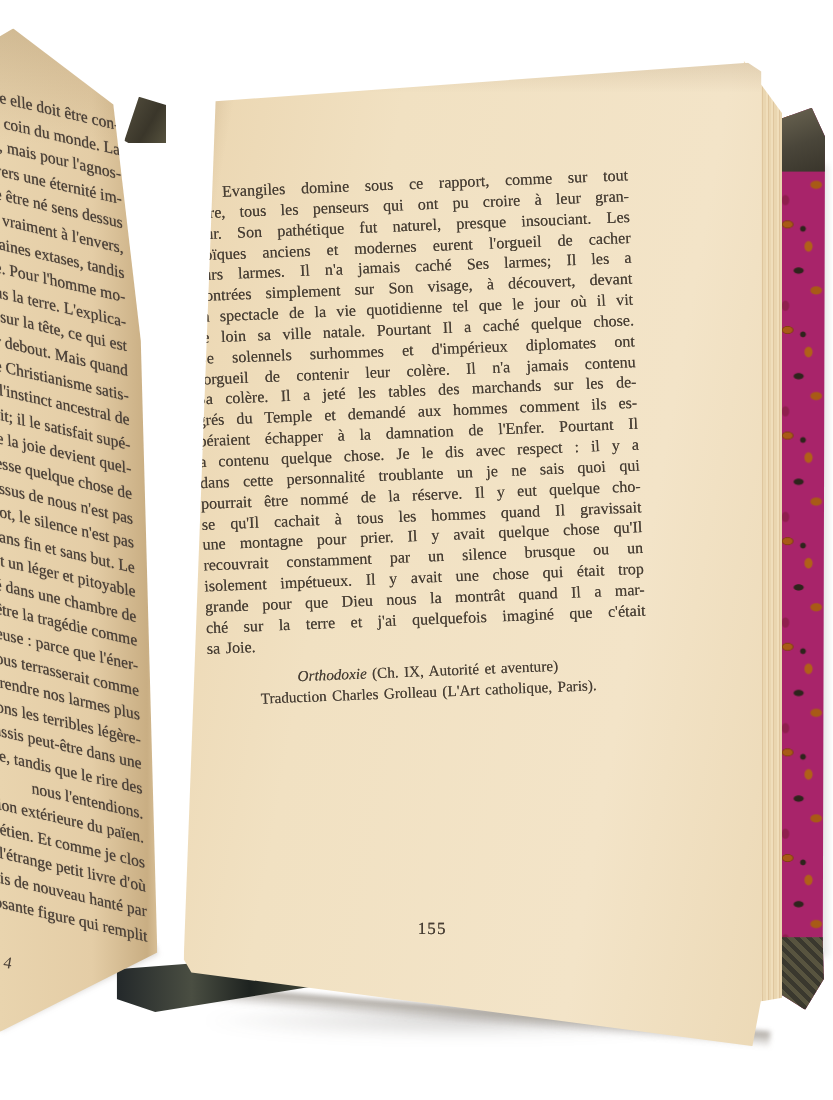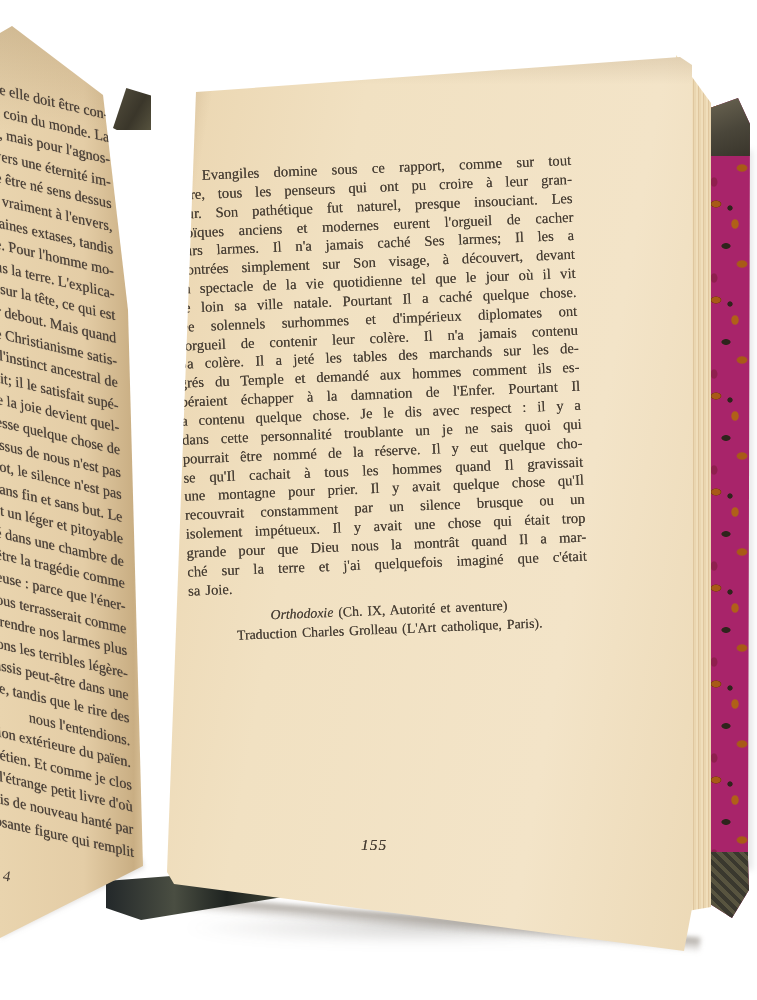--- a/index.html
+++ b/index.html
@@ -113,24 +113,23 @@
     color:#473e34; font-size:14.6px; line-height:18.85px;
     text-shadow:0 0 0.6px rgba(71,62,52,.85);
     word-spacing:1.5px;
   }
   .rp-line { position:static; text-align:justify; text-align-last:justify; }
   .rp-line:last-child { text-align-last:left; }
   .rp-attribution { position:static; margin-top:7px; text-align:center; font-size:13.8px; line-height:19px; }
   .rp-attr-title { position:static; font-style:italic; }
   .rp-attr-rest, .rp-attr-line2 { position:static; font-style:normal; }
   .rp-pagenum {
-    left:202px; top:788px; width:64px; text-align:center;
+    left:202px; top:788px; width:64px; text-align:right;
     color:#473e34; font-size:15.5px; letter-spacing:1px;
     text-shadow:0 0 0.6px rgba(71,62,52,.85);
-    font-style:italic;
   }
 
   
   .watermark {
     left:331px; top:598px; z-index:9;
     font-family:"Liberation Sans", sans-serif;
     font-size:37px; color:#2b55dc; letter-spacing:-0.3px;
     white-space:nowrap;
   }
 </style>

